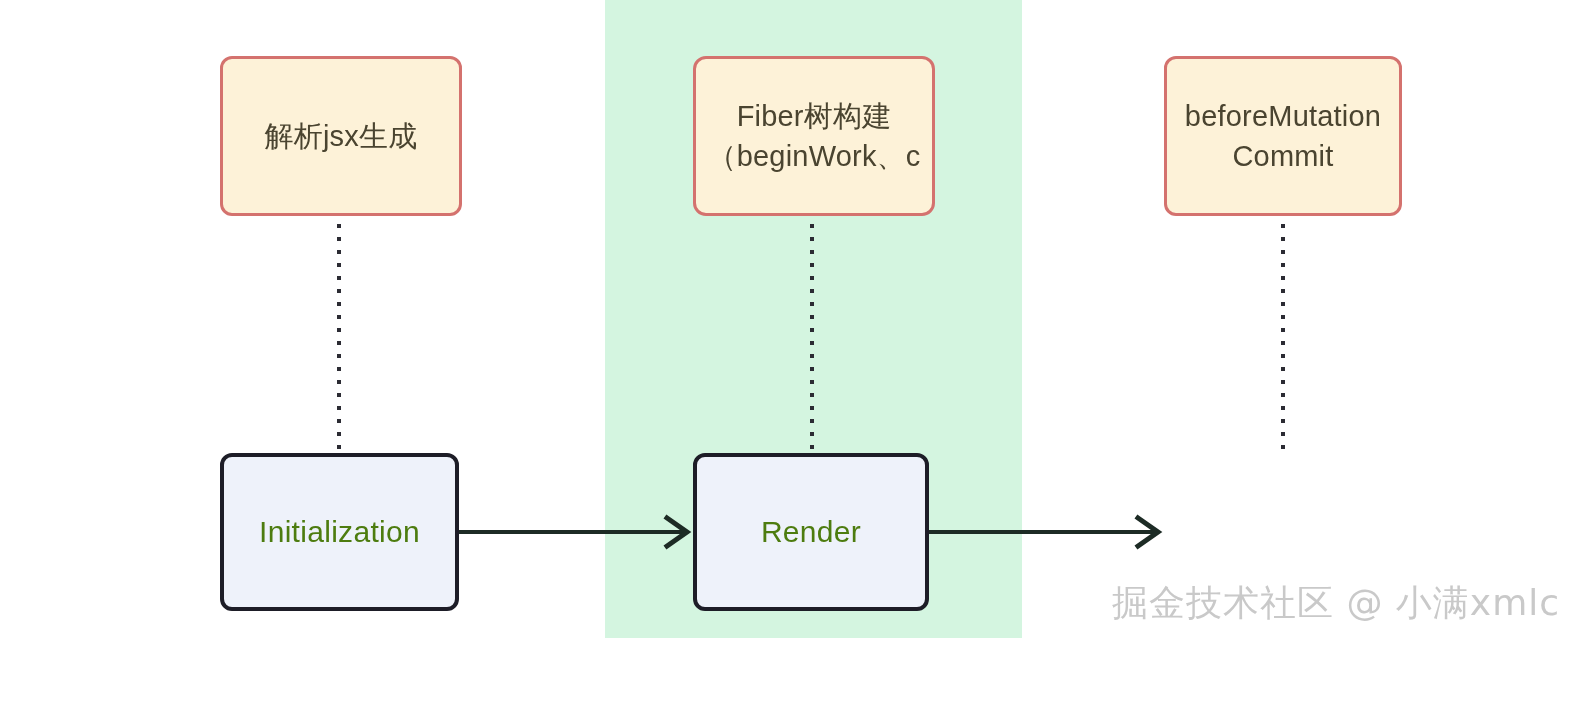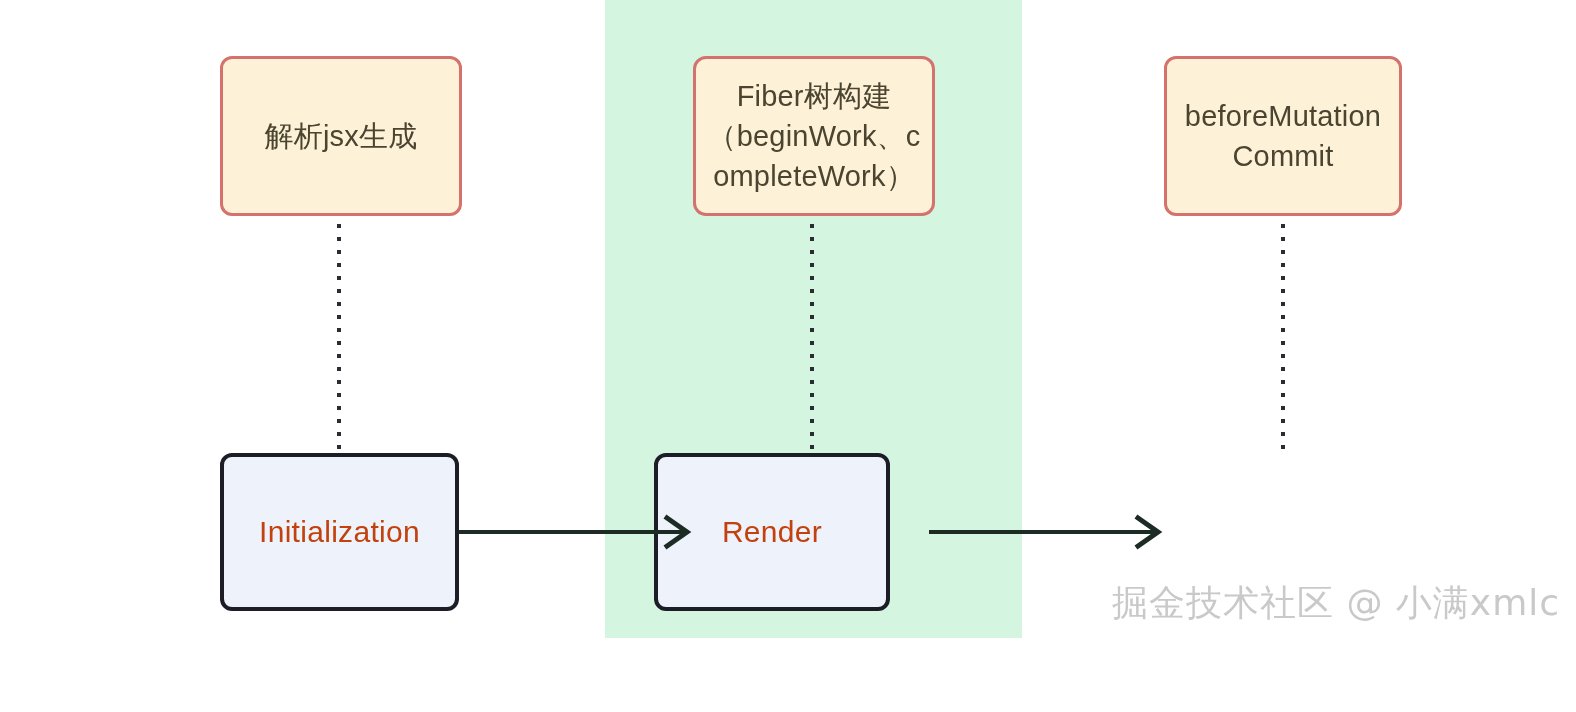--- a/index.html
+++ b/index.html
@@ -49,33 +49,33 @@
     font-size: 29px;
     line-height: 1.38;
     letter-spacing: 0.2px;
     padding: 6px 10px;
   }
 
   .node-phase {
     background: #eef2fa;
     border: 4px solid #1d1d27;
     border-radius: 12px;
-    color: #c2410c;
+    color: #4d7c0f;
     font-size: 30px;
     letter-spacing: 0.3px;
   }
 
   
   #desc-0 { left: 220px; top: 56px;  width: 242px; height: 160px; }
   #desc-1 { left: 693px; top: 56px;  width: 242px; height: 160px; border-radius: 13px; }
   #desc-2 { left: 1164px; top: 56px; width: 238px; height: 160px; }
 
   
   #phase-0 { left: 220px;  top: 453px; width: 239px; height: 158px; }
-  #phase-1 { left: 654px;  top: 453px; width: 236px; height: 158px; }
+  #phase-1 { left: 693px;  top: 453px; width: 236px; height: 158px; }
   #phase-2 { left: 1164px; top: 453px; width: 238px; height: 158px; }
 
   
   .dotted-connector {
     position: absolute;
     width: 4px;
     z-index: 1;
     background-image: linear-gradient(
       to bottom,
       #2b2b33 0px,
@@ -125,21 +125,20 @@
   <div class="node node-desc" id="desc-0">
     <div>
       <span class="line">解析jsx生成</span>
     </div>
   </div>
 
   <div class="node node-desc" id="desc-1">
     <div>
       <span class="line">Fiber树构建</span>
       <span class="line">（beginWork、c</span>
-      <span class="line">ompleteWork）</span>
     </div>
   </div>
 
   <div class="node node-desc" id="desc-2">
     <div>
       <span class="line">beforeMutation</span>
       <span class="line">Commit</span>
     </div>
   </div>
 

